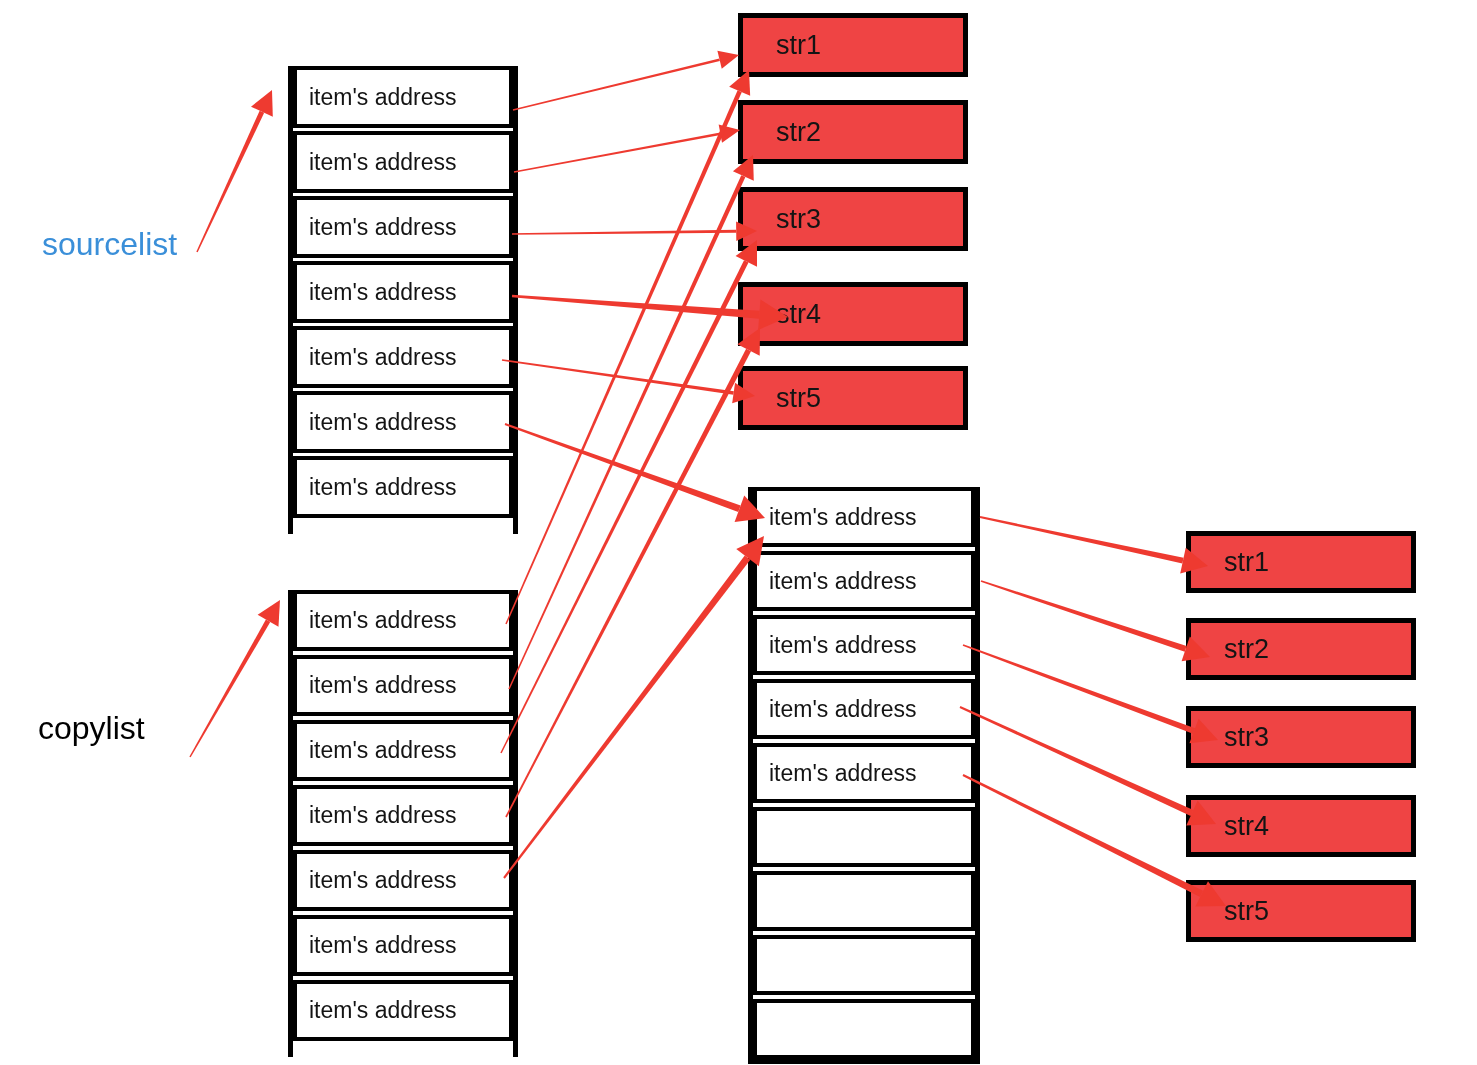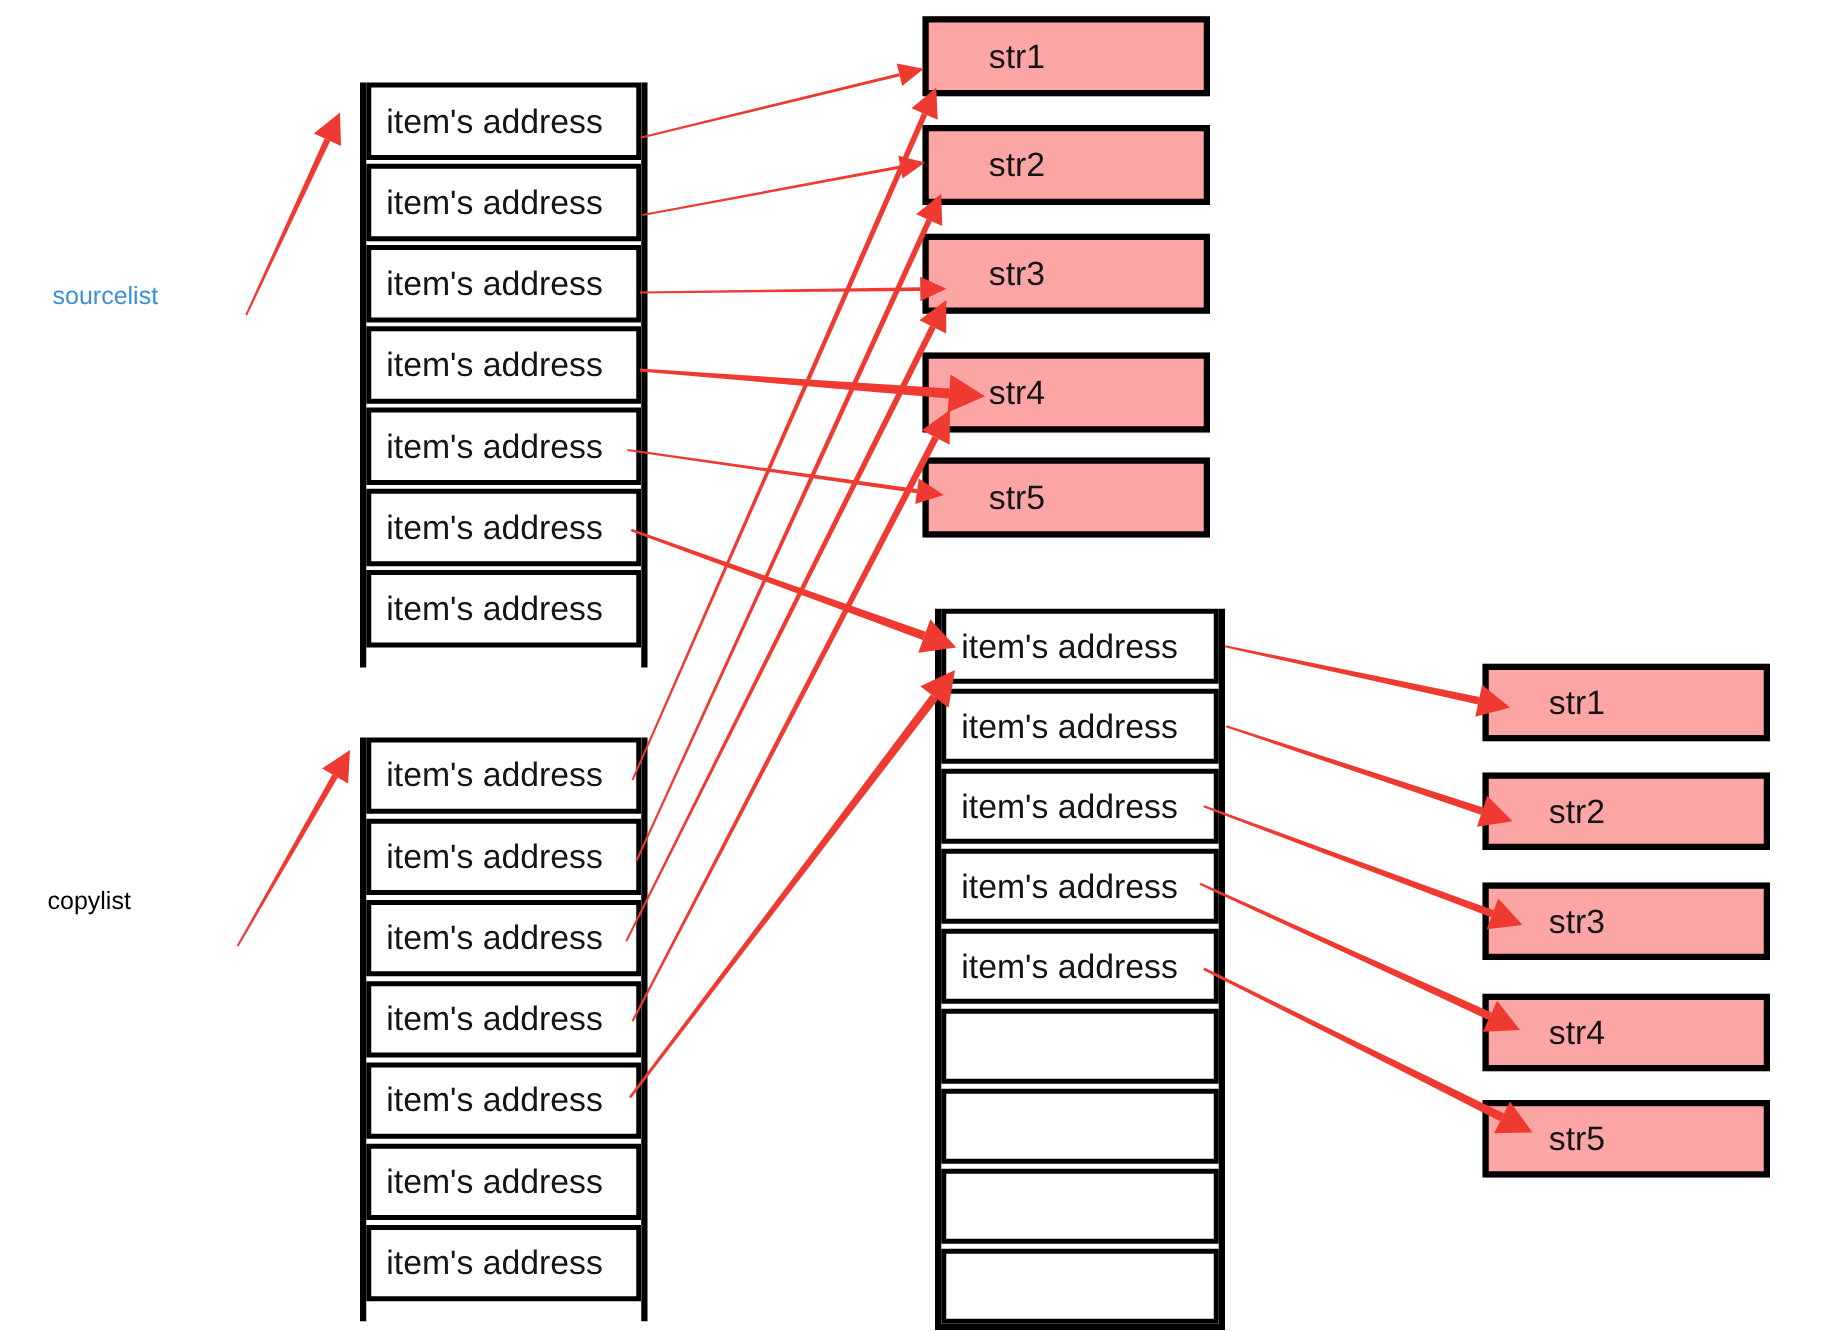--- a/index.html
+++ b/index.html
@@ -8,29 +8,29 @@
     background:#ffffff; font-family:"Liberation Sans", sans-serif;
   }
   .stack {
     position:absolute; box-sizing:border-box;
     border-left:5px solid #000; border-right:5px solid #000;
   }
   .stack.bottom-rail { border-bottom:5px solid #000; }
   .cell {
     box-sizing:border-box; border:4px solid #000; background:#fff;
     display:flex; align-items:center; padding-left:12px;
-    font-size:27px; color:#141414; white-space:nowrap;
+    font-size:23px; color:#141414; white-space:nowrap;
   }
   .strbox {
-    position:absolute; box-sizing:border-box; border:5px solid #000; background:#fca5a5;
-    display:flex; align-items:center; padding-left:48px;
+    position:absolute; box-sizing:border-box; border:5px solid #000; background:#ef4444;
+    display:flex; align-items:center; padding-left:33px;
     font-size:27px; color:#141414;
   }
   .side-label {
-    position:absolute; font-size:20px; white-space:nowrap;
+    position:absolute; font-size:32px; white-space:nowrap;
   }
   svg.arrows { position:absolute; left:0; top:0; pointer-events:none; z-index:6; }
 </style>
 </head>
 <body>
 
 <div class="scene">
   <div class="side-label" style="left: 42px; top: 226px; color: rgb(58, 143, 217);">sourcelist</div>
   <div class="side-label" style="left: 38px; top: 710px; color: #000000;">copylist</div>
   <svg class="arrows" width="1477" height="1065" viewBox="0 0 1477 1065">

